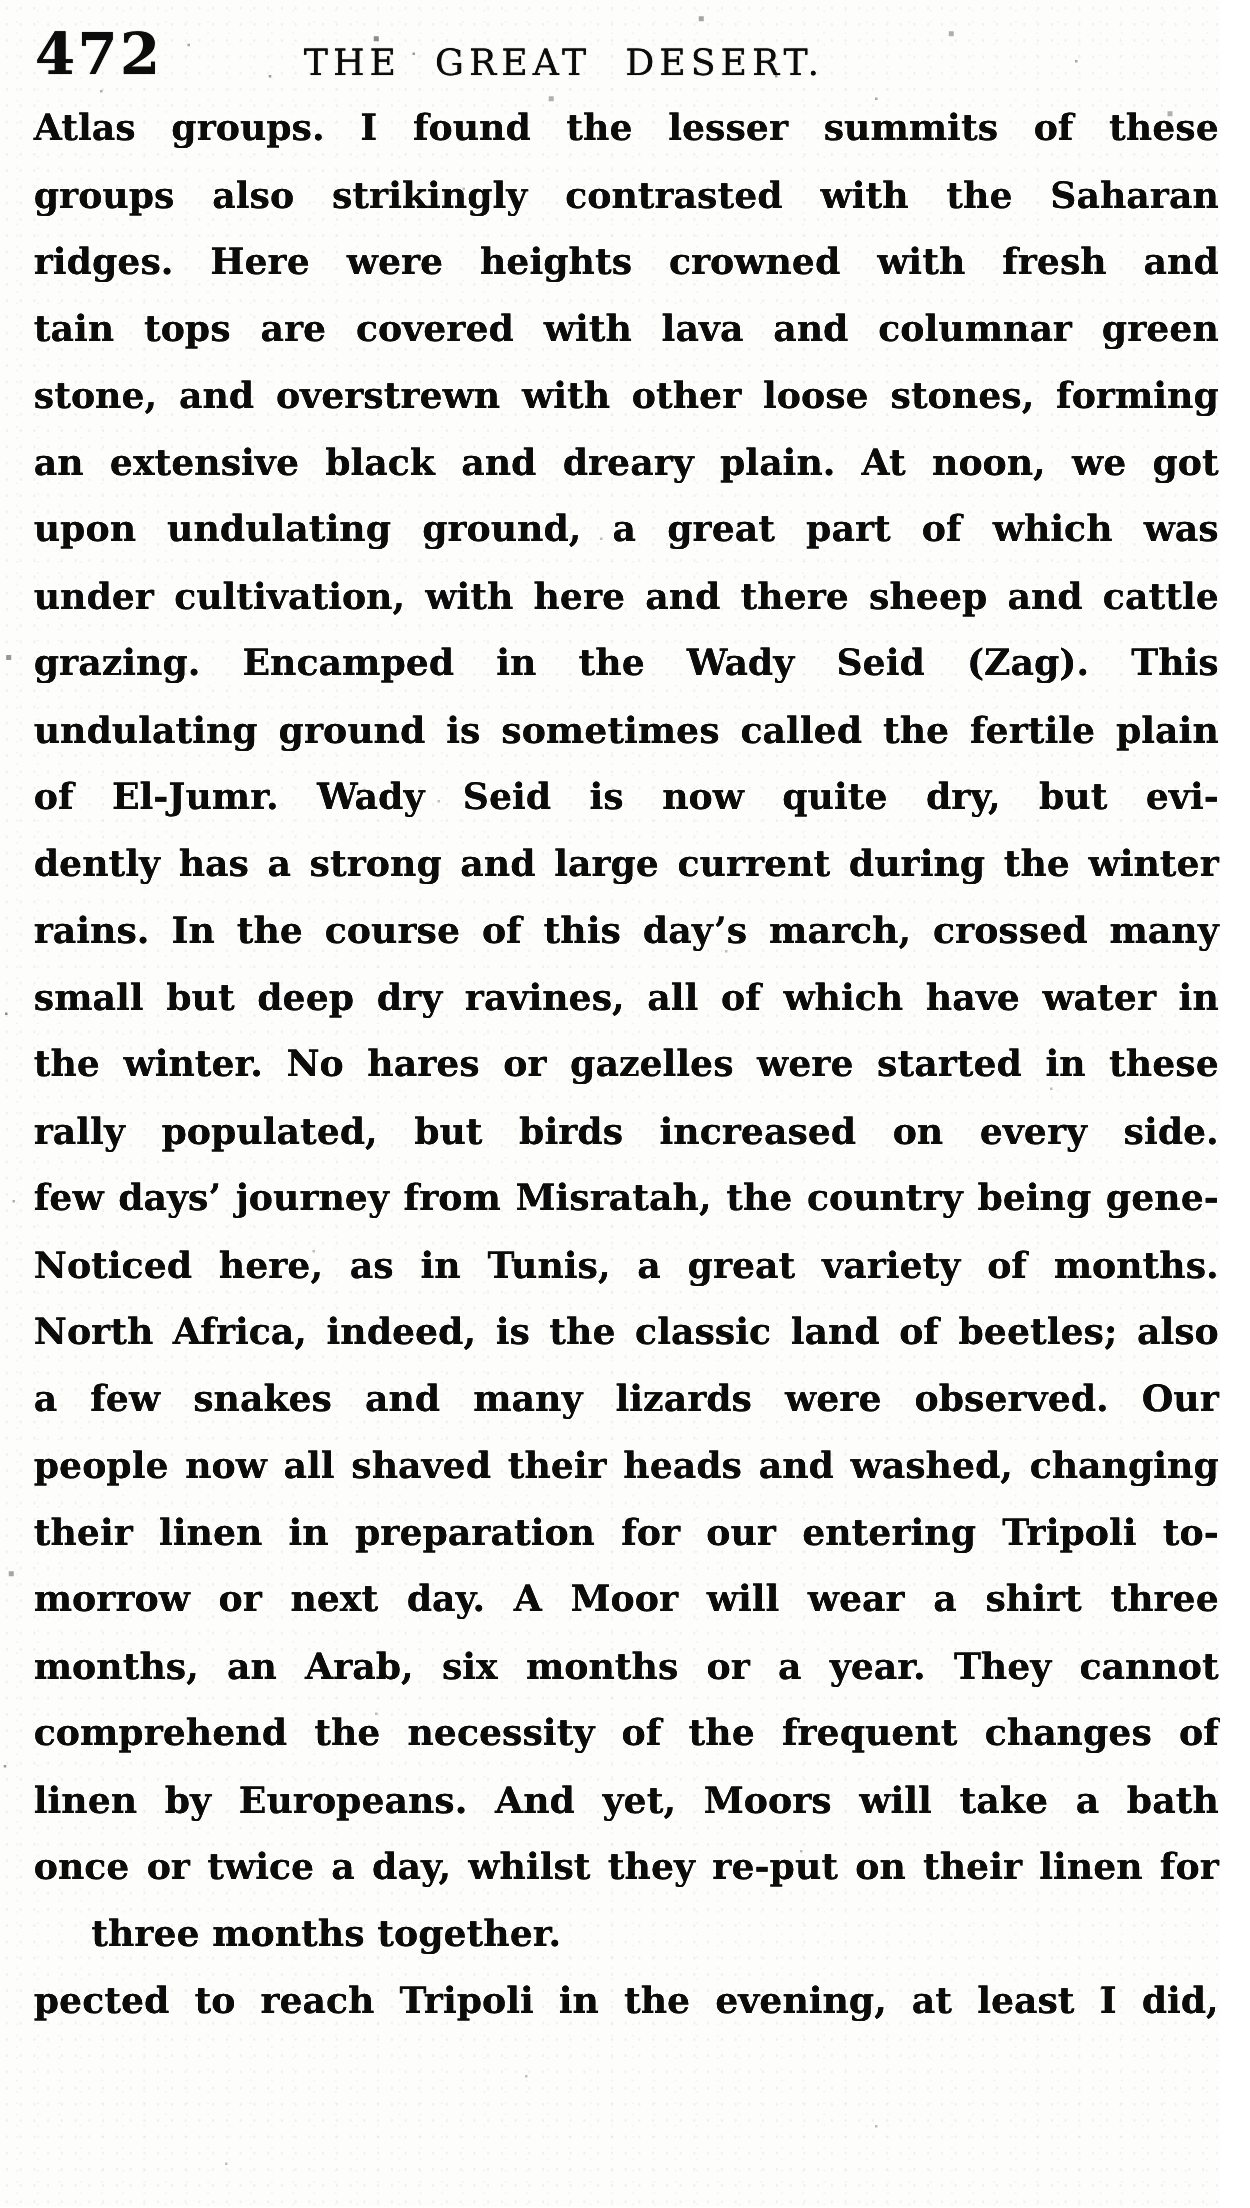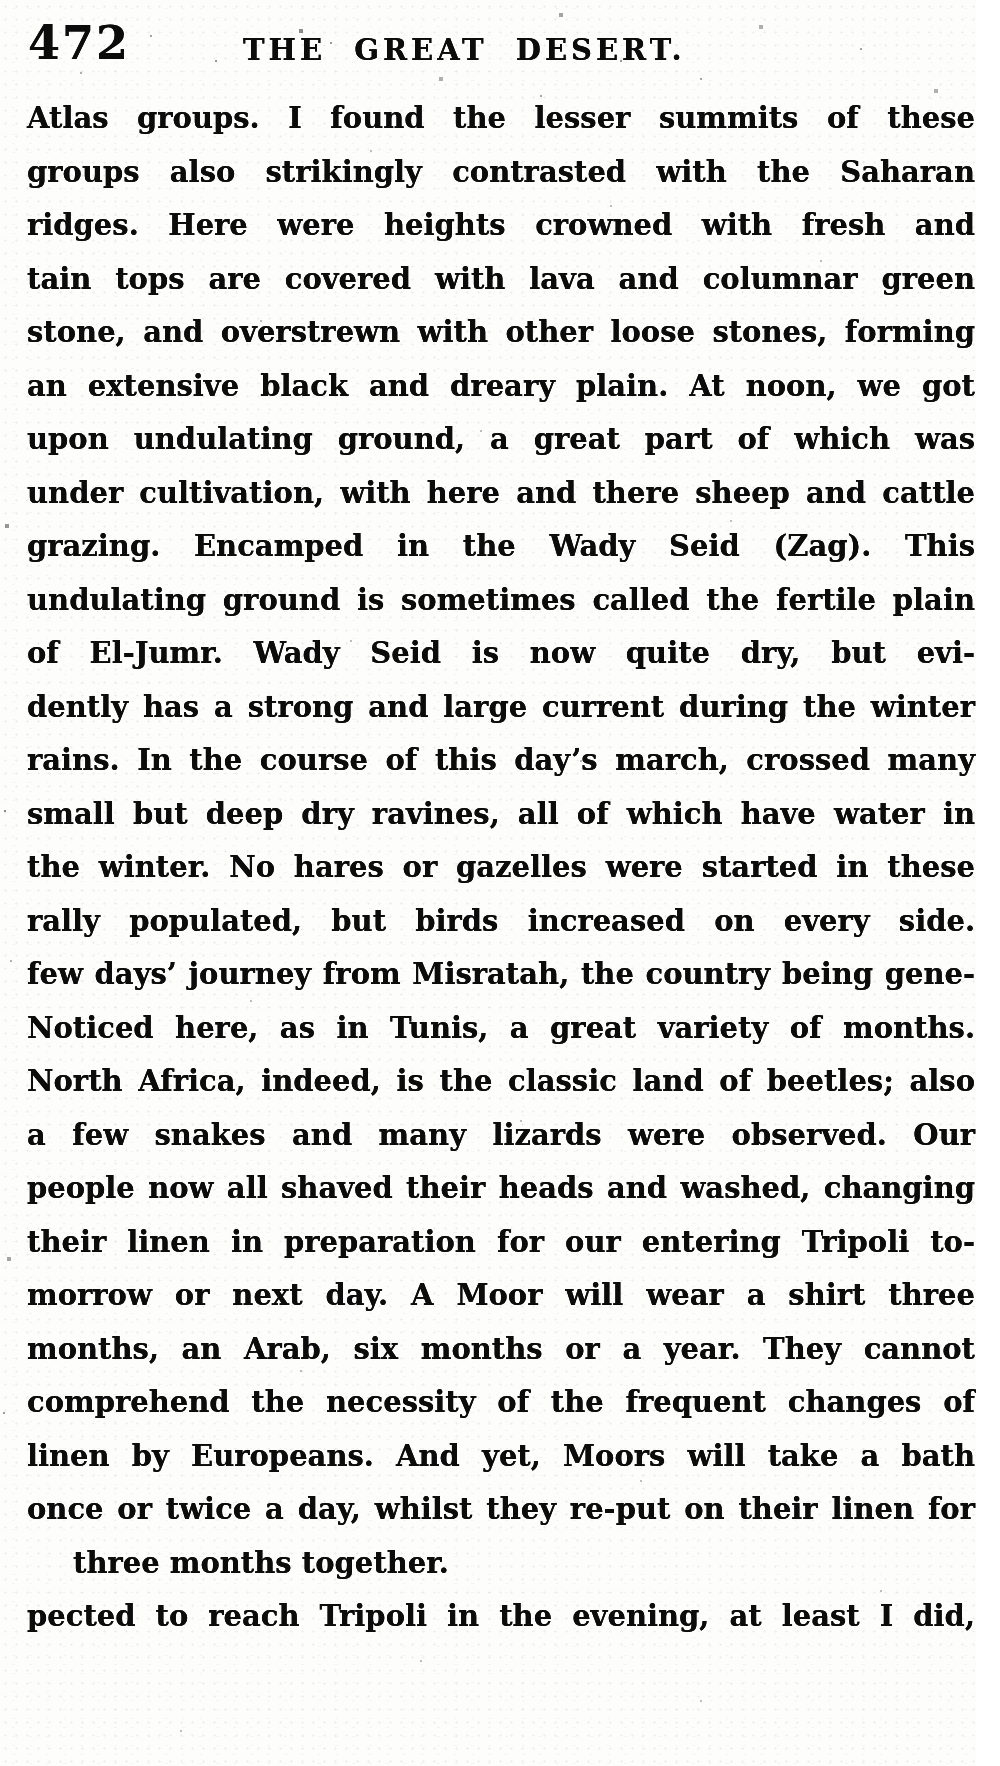--- a/index.html
+++ b/index.html
@@ -35,29 +35,29 @@
     font-size: 46px;
     font-weight: 700;
     letter-spacing: 2px;
     text-shadow: 0 0 0.6px #000;
   }
   .running-title {
     position: absolute;
     left: 243px;
     top: 33px;
     font-size: 29px;
-    font-weight: 700;
+    font-weight: 400;
     letter-spacing: 4px;
     word-spacing: 14px;
     text-shadow: 0 0 0.6px #000;
   }
   .body-text {
     position: absolute;
     left: 27px;
-    top: 92px;
+    top: 76px;
     width: 948px;
   }
   .line {
     font-size: 29px;
     font-weight: 700;
     line-height: 53.5px;
     height: 53.5px;
     text-align: justify;
     text-align-last: justify;
     white-space: nowrap;

